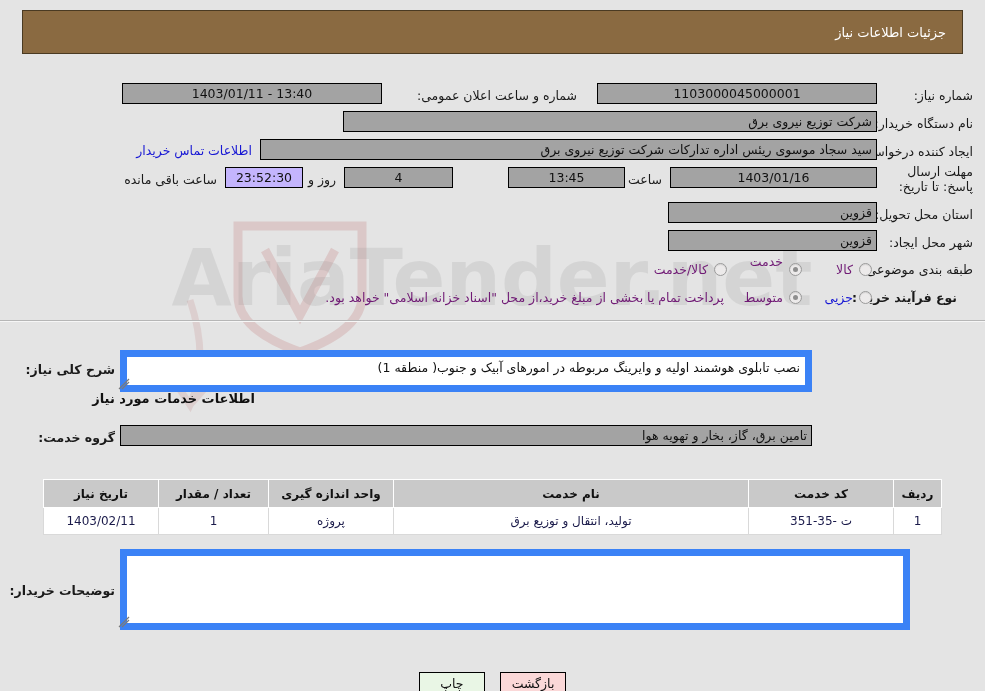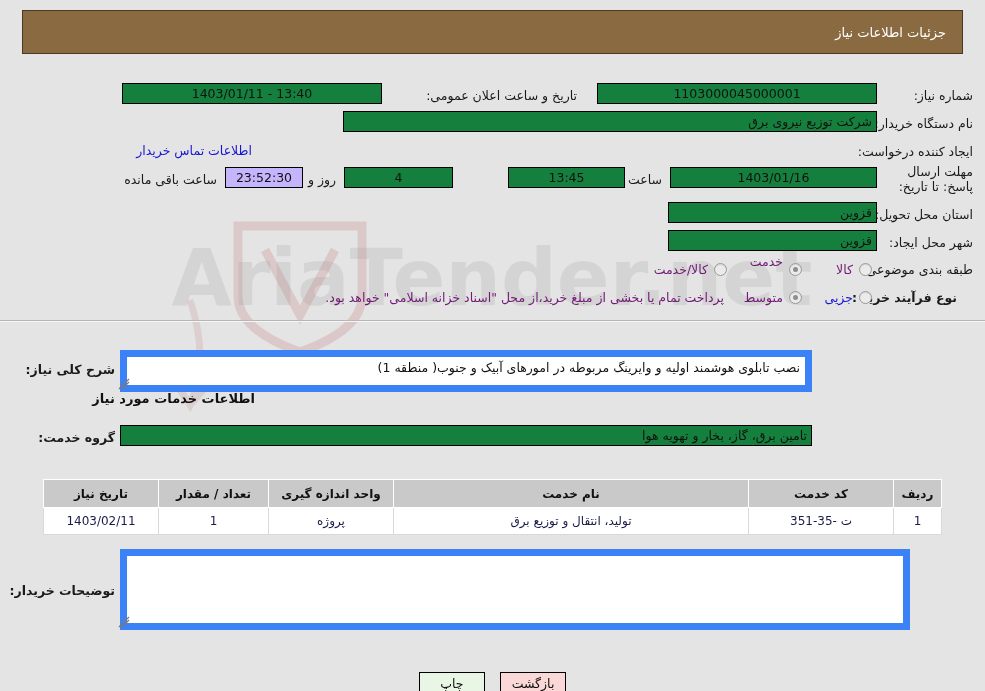--- a/index.html
+++ b/index.html
@@ -66,21 +66,21 @@
     color: #1a1a1a;
     white-space: nowrap;
     text-align: right;
     line-height: 15px;
   }
   .lbl.bold { font-weight: bold; }
 
   .fld {
     position: absolute;
     box-sizing: border-box;
-    background: #15803d;
+    background: #a3a3a3;
     border: 1px solid #000000;
     font-size: 12.5px;
     color: #111111;
     font-family: "DejaVu Sans", "Liberation Sans", sans-serif;
     padding: 0 4px;
     line-height: 19px;
     height: 21px;
     white-space: nowrap;
     overflow: hidden;
     text-align: right;
@@ -255,27 +255,28 @@
 
   <div class="title-bar">
     <span class="ttl">جزئیات اطلاعات نیاز</span>
   </div>
 
   <div class="form-area">
 
     <div class="lbl" style="right:4px; top:20px;">شماره نیاز:</div>
     <div class="fld center" style="right:100px; top:15px; width:280px;">1103000045000001</div>
 
-    <div class="lbl" style="right:400px; top:20px;">تاریخ و ساعت اعلان عمومی:</div>
+    <div class="lbl" style="right:400px; top:20px;">شماره و ساعت اعلان عمومی:</div>
     <div class="fld center" style="right:595px; top:15px; width:260px;">13:40 - 1403/01/11</div>
 
     <div class="lbl" style="right:4px; top:48px;">نام دستگاه خریدار:</div>
     <div class="fld" style="right:100px; top:43px; width:534px;">شرکت توزیع نیروی برق</div>
 
     <div class="lbl" style="right:4px; top:76px;">ایجاد کننده درخواست:</div>
+    <div class="fld" style="right:100px; top:71px; width:617px;">سید سجاد موسوی ریئس اداره تدارکات شرکت توزیع نیروی برق</div>
     <div class="link" style="right:725px; top:75px;">اطلاعات تماس خریدار</div>
 
     <div class="lbl" style="right:4px; top:96px; width:88px; white-space:normal;">مهلت ارسال پاسخ: تا تاریخ:</div>
     <div class="fld center" style="right:100px; top:99px; width:207px;">1403/01/16</div>
     <div class="lbl" style="right:315px; top:104px;">ساعت</div>
     <div class="fld center" style="right:352px; top:99px; width:117px;">13:45</div>
     <div class="fld center" style="right:524px; top:99px; width:109px;">4</div>
     <div class="lbl" style="right:641px; top:104px;">روز و</div>
     <div class="fld timer" style="right:674px; top:99px; width:78px;">23:52:30</div>
     <div class="lbl" style="right:760px; top:104px;">ساعت باقی مانده</div>

